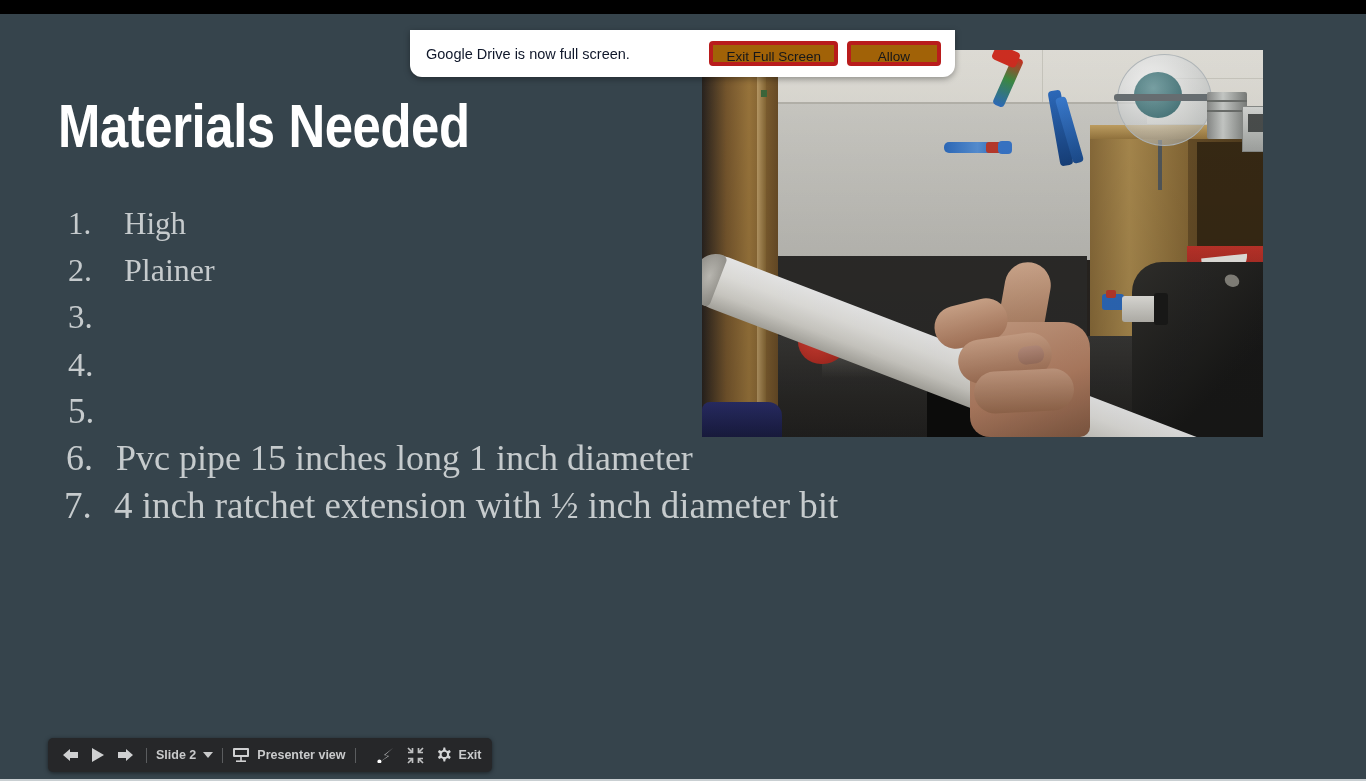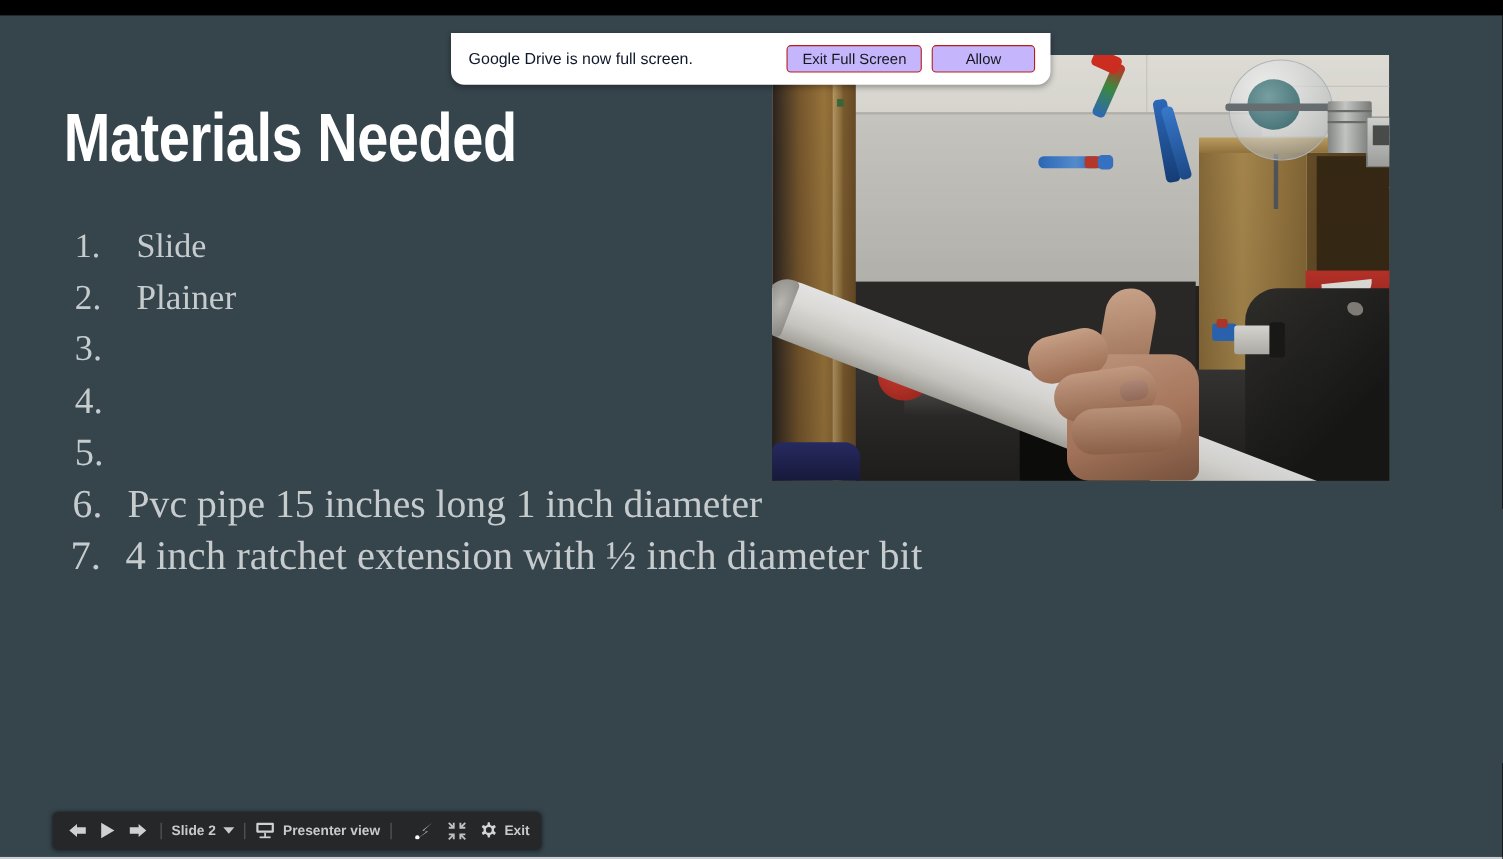--- a/index.html
+++ b/index.html
@@ -270,22 +270,22 @@
     flex: 1;
     font-size: 14.5px;
     color: #0f172a;
     font-family: "Liberation Sans", sans-serif;
   }
   .fs-btn {
     height: 25px;
     min-width: 94px;
     padding: 0 13px;
     margin-left: 9px;
-    background: #c4b5fd;
-    border: 1px solid #b91c1c;
+    background: #a16207;
+    border: 4px solid #b91c1c;
     border-radius: 4px;
     font-size: 13.5px;
     color: #16171a;
     font-family: "Liberation Sans", sans-serif;
     cursor: pointer;
     line-height: 23px;
     text-align: center;
   }
 
   
@@ -342,21 +342,21 @@
 
   <div class="topbar"></div>
 
   <div class="slide">
 
     <div class="slide-title">Materials Needed</div>
 
     <div class="materials-list">
       <div class="mat-item s1">
         <span class="mat-num">1.</span>
-        <span class="mat-text">Slide</span>
+        <span class="mat-text">High</span>
       </div>
       <div class="mat-item s2">
         <span class="mat-num">2.</span>
         <span class="mat-text">Plainer</span>
       </div>
       <div class="mat-item s3">
         <span class="mat-num">3.</span>
       </div>
       <div class="mat-item s4">
         <span class="mat-num">4.</span>

